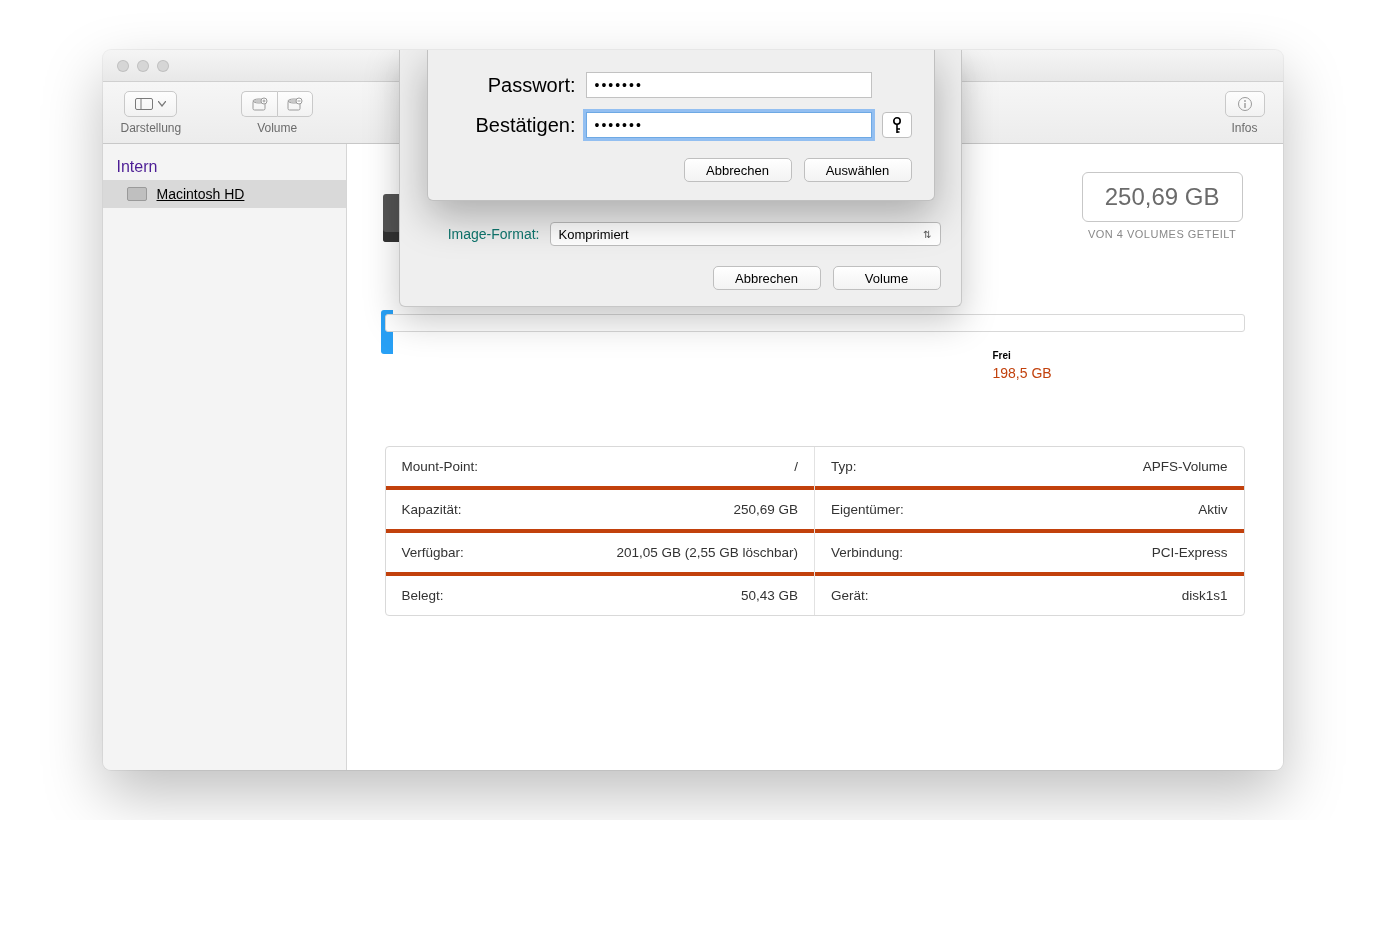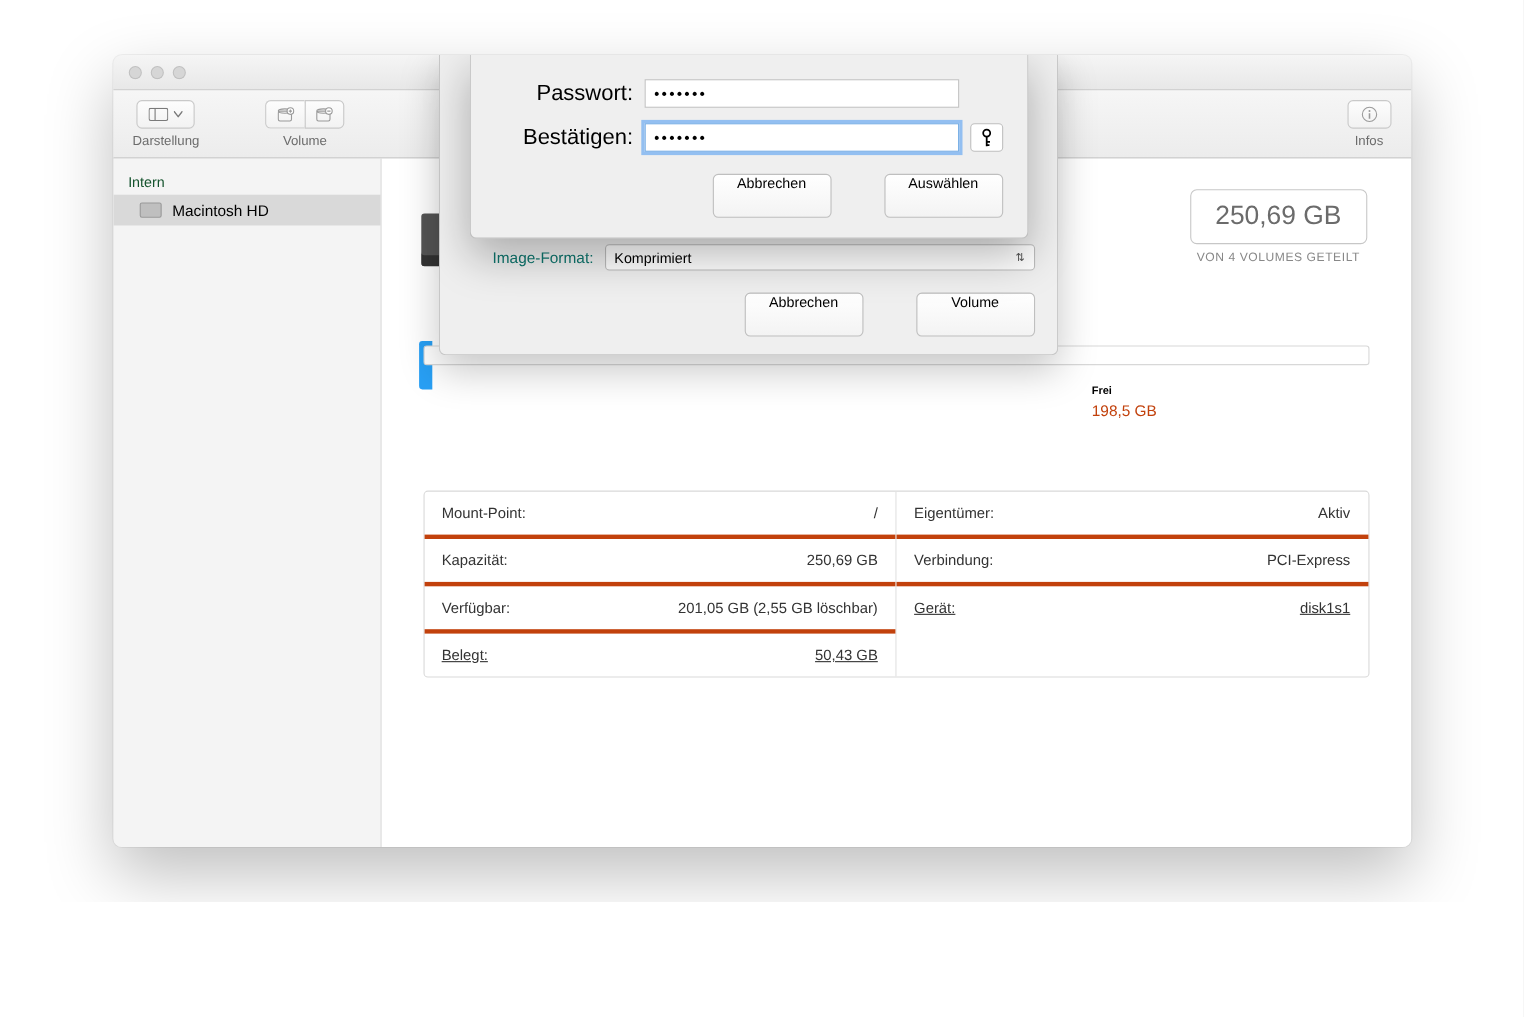--- a/index.html
+++ b/index.html
@@ -100,32 +100,33 @@
   display: flex;
   overflow: hidden;
 }
 .sidebar {
   width: 244px;
   background: #f4f4f4;
   border-right: 1px solid #d6d6d6;
   padding-top: 8px;
 }
 .sidebar-header {
-  font-size: 13px;
-  color: #14532d;
+  font-size: 16px;
+  color: #4c1d95;
   padding: 6px 14px 4px;
 }
 .sidebar-item {
   display: flex;
   align-items: center;
   gap: 10px;
   padding: 6px 14px 6px 24px;
   background: #d9d9d9;
   font-size: 14px;
   cursor: pointer;
+  text-decoration: underline;
 }
 .sidebar-item .disk-icon {
   width: 20px; height: 14px;
   background: #bfbfbf;
   border-radius: 2px;
   border: 1px solid #9a9a9a;
 }
 .main {
   flex: 1;
   background: #fff;
@@ -185,21 +186,21 @@
 }
 .details-col:first-child { border-right: 1px solid #e2e2e2; }
 .detail-row {
   display: flex;
   justify-content: space-between;
   padding: 12px 16px;
   font-size: 13.5px;
   color: #333;
   border-bottom: 4px solid #c2410c;
 }
-.detail-row:last-child { border-bottom: none; text-decoration: underline; }
+.detail-row:last-child { border-bottom: none; }
 .sheet {
   position: absolute;
   top: 0;
   left: 296px;
   width: 563px;
   background: #efefef;
   border: 1px solid #c7c7c7;
   border-top: none;
   border-radius: 0 0 6px 6px;
   box-shadow: 0 14px 36px rgba(0,0,0,0.22);
@@ -232,30 +233,30 @@
   cursor: pointer;
 }
 .caret { font-size: 10px; color: #555; }
 .sheet-buttons {
   display: flex;
   justify-content: flex-end;
   gap: 12px;
   margin-top: 20px;
 }
 .btn {
-  height: 40px;
+  height: 24px;
   min-width: 108px;
   border: 1px solid #bfbfbf;
   border-radius: 5px;
   background: linear-gradient(#ffffff, #f3f3f3);
   font-size: 13px;
   cursor: pointer;
   display: flex;
+  align-items: center;
   justify-content: center;
-  margin-left: 36px;
 }
 .password-sheet {
   position: absolute;
   top: 0;
   left: 324px;
   width: 508px;
   background: #efefef;
   border: 1px solid #c0c0c0;
   border-top: none;
   border-radius: 0 0 6px 6px;
@@ -480,20 +481,24 @@
               <span>Verfügbar:</span>
               <span>201,05 GB (2,55 GB löschbar)</span>
             </div>
           <div class="detail-row">
               <span>Belegt:</span>
               <span>50,43 GB</span>
             </div>
         </div>
         <div class="details-col">
           <div class="detail-row">
+              <span>Typ:</span>
+              <span>APFS-Volume</span>
+            </div>
+          <div class="detail-row">
               <span>Eigentümer:</span>
               <span>Aktiv</span>
             </div>
           <div class="detail-row">
               <span>Verbindung:</span>
               <span>PCI-Express</span>
             </div>
           <div class="detail-row">
               <span>Gerät:</span>
               <span>disk1s1</span>

